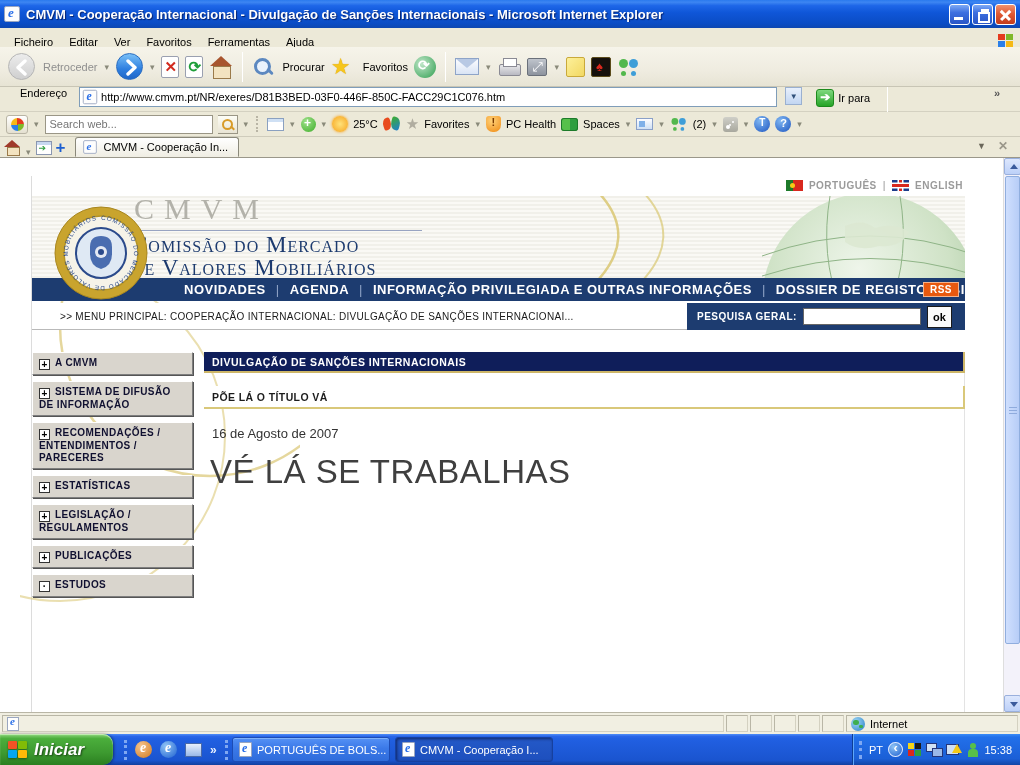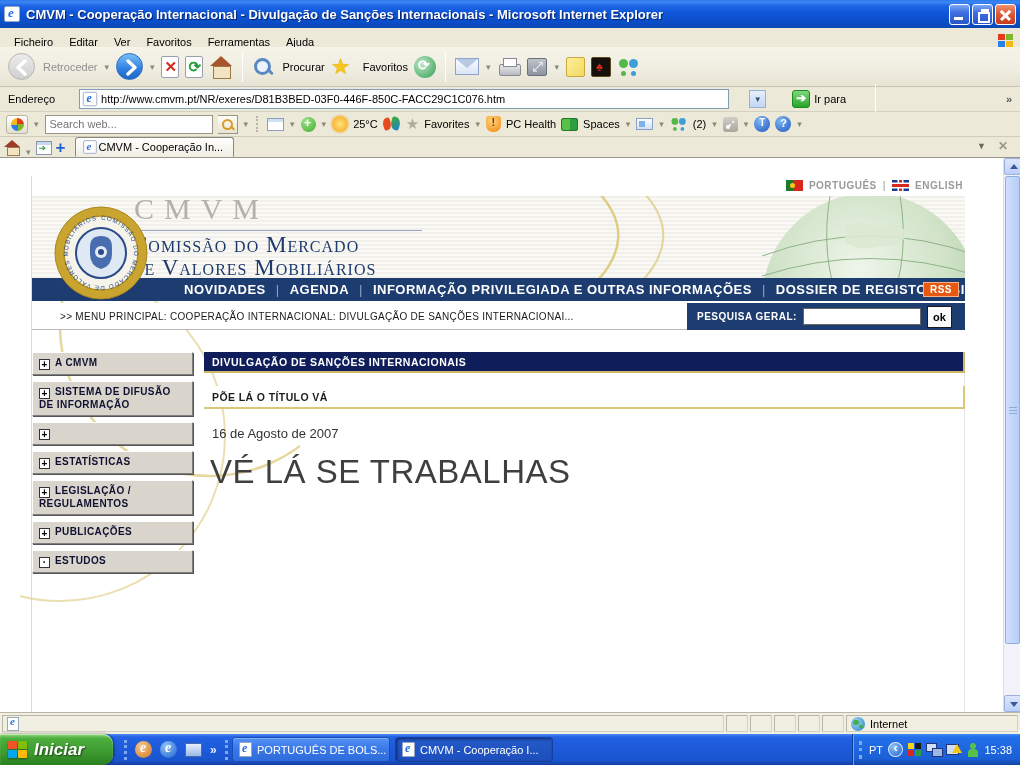--- a/index.html
+++ b/index.html
@@ -69,21 +69,21 @@
   .size-ic::after { content:"⤢"; position:absolute; left:4px; top:0px; color:#fff; font-size:13px; }
   .note-ic { width:19px; height:20px; background:linear-gradient(135deg,#fdf09a,#f2d862); border:1px solid #c9a93a; border-radius:2px; flex:0 0 auto;}
   .spade-ic { width:20px; height:20px; background:#15100c; border:1px solid #5a4a1a; border-radius:2px; position:relative; flex:0 0 auto;}
   .spade-ic::after { content:"♠"; position:absolute; left:4px; top:1px; color:#d8281e; font-size:13px; }
   .msn-people { width:24px; height:20px; position:relative; flex:0 0 auto;}
   .msn-people::before { content:""; position:absolute; left:2px; top:2px; width:9px; height:9px; border-radius:50%; background:#52b84c; box-shadow:0 10px 0 -2px #52b84c; }
   .msn-people::after { content:""; position:absolute; left:12px; top:2px; width:9px; height:9px; border-radius:50%; background:#3e9ed8; box-shadow:0 10px 0 -2px #3e9ed8; }
 
   
   .addressbar { position:absolute; left:0; top:87px; width:1020px; height:25px; background:#ece9d8;
-    border-bottom:1px solid #d4d1c1; display:flex; align-items:center; padding:0 4px; gap:20px; }
+    border-bottom:1px solid #d4d1c1; display:flex; padding:0 16px; gap:8px; }
   .addr-label { font-size:11px; color:#000; padding:0 4px; }
   .addr-field { flex:1; height:20px; background:#fff; border:1px solid #7f9db9; display:flex; align-items:center; padding:0 2px; }
   .addr-field .ie-doc-icon { transform:scale(.9); }
   .addr-input { flex:1; border:none; outline:none; font-size:11px; font-family:"Liberation Sans",sans-serif; color:#000; background:transparent; margin-left:3px; }
   .addr-drop { width:17px; height:18px; background:linear-gradient(#e8f0fc,#c2d6f2); border:1px solid #9ab0d0; text-align:center; font-size:8px; color:#30507a; line-height:17px; }
   .go-btn { display:flex; align-items:center; gap:4px; padding:0 6px; height:21px; }
   .go-arrow { width:18px; height:18px; border-radius:3px; background:linear-gradient(#7ed87e,#27a427); border:1px solid #1d8a1d; position:relative; }
   .go-arrow::after { content:"➔"; position:absolute; left:3px; top:0px; color:#fff; font-size:12px; font-weight:bold; }
   .go-label { font-size:11px; color:#000; }
   .links-label { font-size:13px; color:#8a8a8a; padding:0 4px;margin-top:46px; }
@@ -125,21 +125,21 @@
 
   
   .tabbar { position:absolute; left:0; top:137px; width:1020px; height:21px; background:#ece9d8;
     border-bottom:1px solid #9a978a; display:flex; align-items:flex-end; padding:0 4px; gap:4px; }
   .tb-home { width:17px; height:15px; position:relative; margin-bottom:2px; }
   .tb-home::before { content:""; position:absolute; left:0; top:0; border-left:8px solid transparent; border-right:8px solid transparent; border-bottom:7px solid #a03a2a; }
   .tb-home::after { content:""; position:absolute; left:3px; top:7px; width:11px; height:7px; background:#f3e3c0; border:1px solid #9a7a4a; }
   .tb-win { width:16px; height:14px; background:#fff; border:1px solid #8a96b0; box-shadow:inset 0 3px 0 #c8d8f0; position:relative; margin-bottom:2px; }
   .tb-win::after { content:"➔"; position:absolute; left:2px; top:1px; color:#2f9e3f; font-size:9px; }
   .tb-plus { color:#1d5fd0; font-size:17px; font-weight:bold; line-height:17px; margin-bottom:1px; }
-  .tab-active { height:20px; display:flex; align-items:center; padding:0 10px 0 6px; margin-left:6px;
+  .tab-active { height:20px; display:flex; align-items:center; gap:5px; padding:0 10px 0 6px; margin-left:6px;
     background:linear-gradient(#fff,#f0eee4); border:1px solid #8a887a; border-bottom:1px solid #f0eee4; border-radius:3px 3px 0 0; font-size:11px; color:#000; }
   .tab-right { margin-left:auto; display:flex; gap:12px; align-items:center; padding-right:8px; margin-bottom:4px; }
   .tab-caret { color:#6a675a; font-size:9px; }
   .tab-x { color:#9a978a; font-weight:bold; font-size:12px; }
 
   
   .viewport { position:absolute; left:0; top:158px; width:1020px; height:554px; background:#fff; }
   .pagearea { position:absolute; left:0; top:0; width:1003px; height:554px; overflow:hidden; }
 
   .vline-left { position:absolute; left:31px; top:18px; width:1px; height:536px; background:#dcdcdc; }
@@ -501,21 +501,21 @@
           <div class="side-btn">
             <span class="expander plus"></span><span>A CMVM</span>
           </div>
 
 
           <div class="side-btn">
             <span class="expander plus"></span><span>SISTEMA DE DIFUSÃO DE INFORMAÇÃO</span>
           </div>
 
           <div class="side-btn">
-            <span class="expander plus"></span>
+            <span class="expander plus"></span><span>RECOMENDAÇÕES / ENTENDIMENTOS / PARECERES</span>
           </div>
 
           <div class="side-btn">
             <span class="expander plus"></span><span>ESTATÍSTICAS</span>
           </div>
 
           <div class="side-btn">
             <span class="expander plus"></span><span>LEGISLAÇÃO / REGULAMENTOS</span>
           </div>
 

